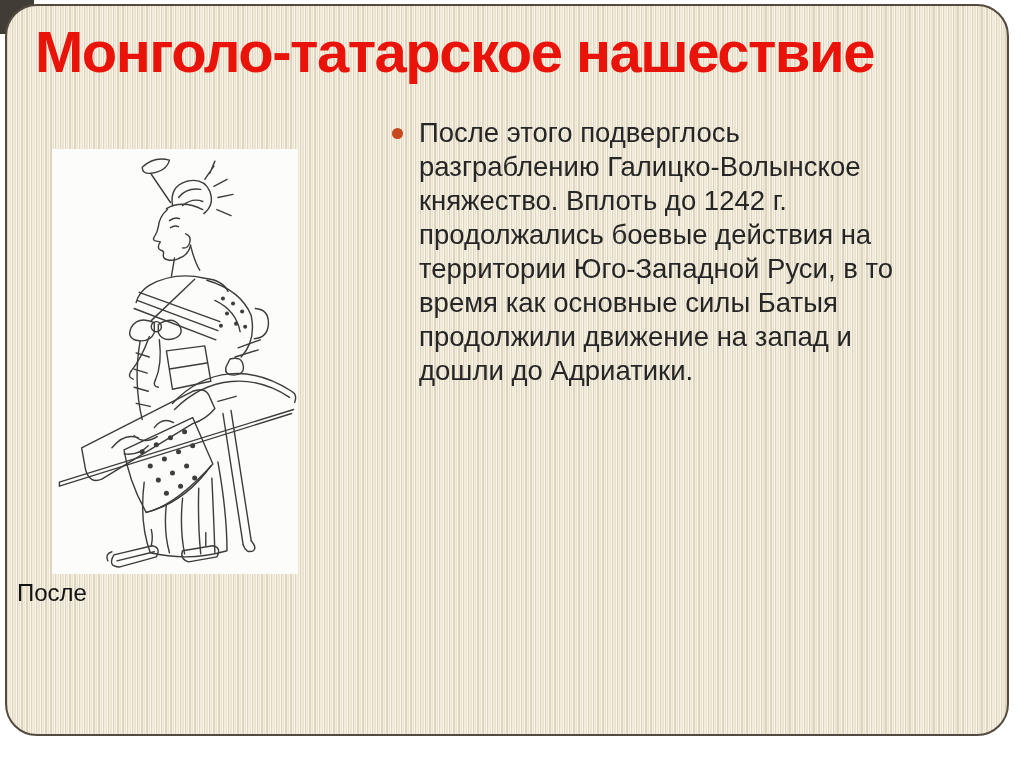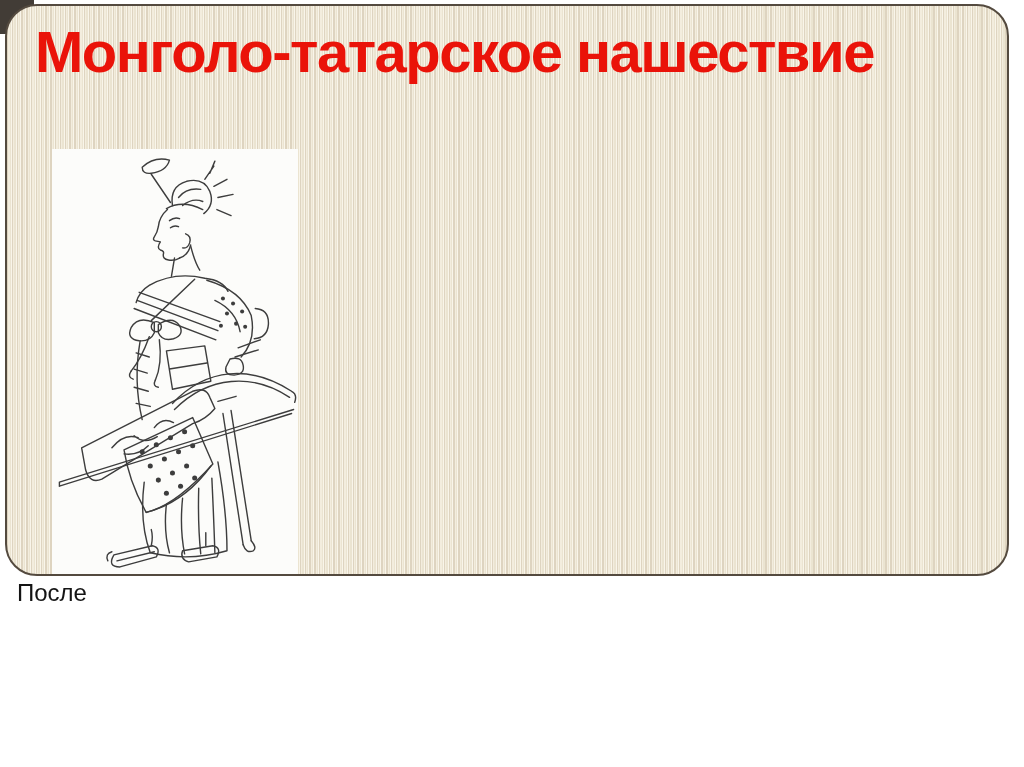--- a/index.html
+++ b/index.html
@@ -3,21 +3,21 @@
 <meta charset="utf-8">
 <style>
   * { margin: 0; padding: 0; box-sizing: border-box; }
   html, body { width: 1024px; height: 767px; background: #ffffff; overflow: hidden;
     font-family: "Liberation Sans", sans-serif; }
   .page { position: relative; width: 1024px; height: 767px; background: #ffffff; }
 
   .corner-dark { position: absolute; left: 0; top: 0; width: 34px; height: 34px;
     background: #423c36; }
 
-  .slide { position: absolute; left: 5px; top: 4px; width: 1004px; height: 572px;
+  .slide { position: absolute; left: 5px; top: 4px; width: 1004px; height: 732px;
     border: 2px solid #544a3f; border-radius: 32px;
     background: repeating-linear-gradient(to right,
       #ded4c0 0px, #ded4c0 1.4px,
       #f3edde 1.4px, #f3edde 2.6px,
       #ebe4d1 2.6px, #ebe4d1 3.9px,
       #f9f5ea 3.9px, #f9f5ea 4.8px);
   }
 
   .title { position: absolute; left: 28px; top: 12px;
     font-size: 58px; font-weight: bold; letter-spacing: -1.5px;
@@ -131,16 +131,17 @@
             <circle cx="112" cy="341" r="2.5"></circle>
           <circle cx="126" cy="334" r="2.5"></circle>
             <circle cx="140" cy="326" r="2.5"></circle>
         </g>
       </svg>
     </div>
 
     <div class="caption">После</div>
 
     <ul class="bullets">
+      <li>После этого подверглось разграблению Галицко-Волынское княжество. Вплоть до 1242 г. продолжались боевые действия на территории Юго-Западной Руси, в то время как основные силы Батыя продолжили движение на запад и дошли до Адриатики.</li>
     </ul>
 
   </div>
 </div>
 
 </body></html>

